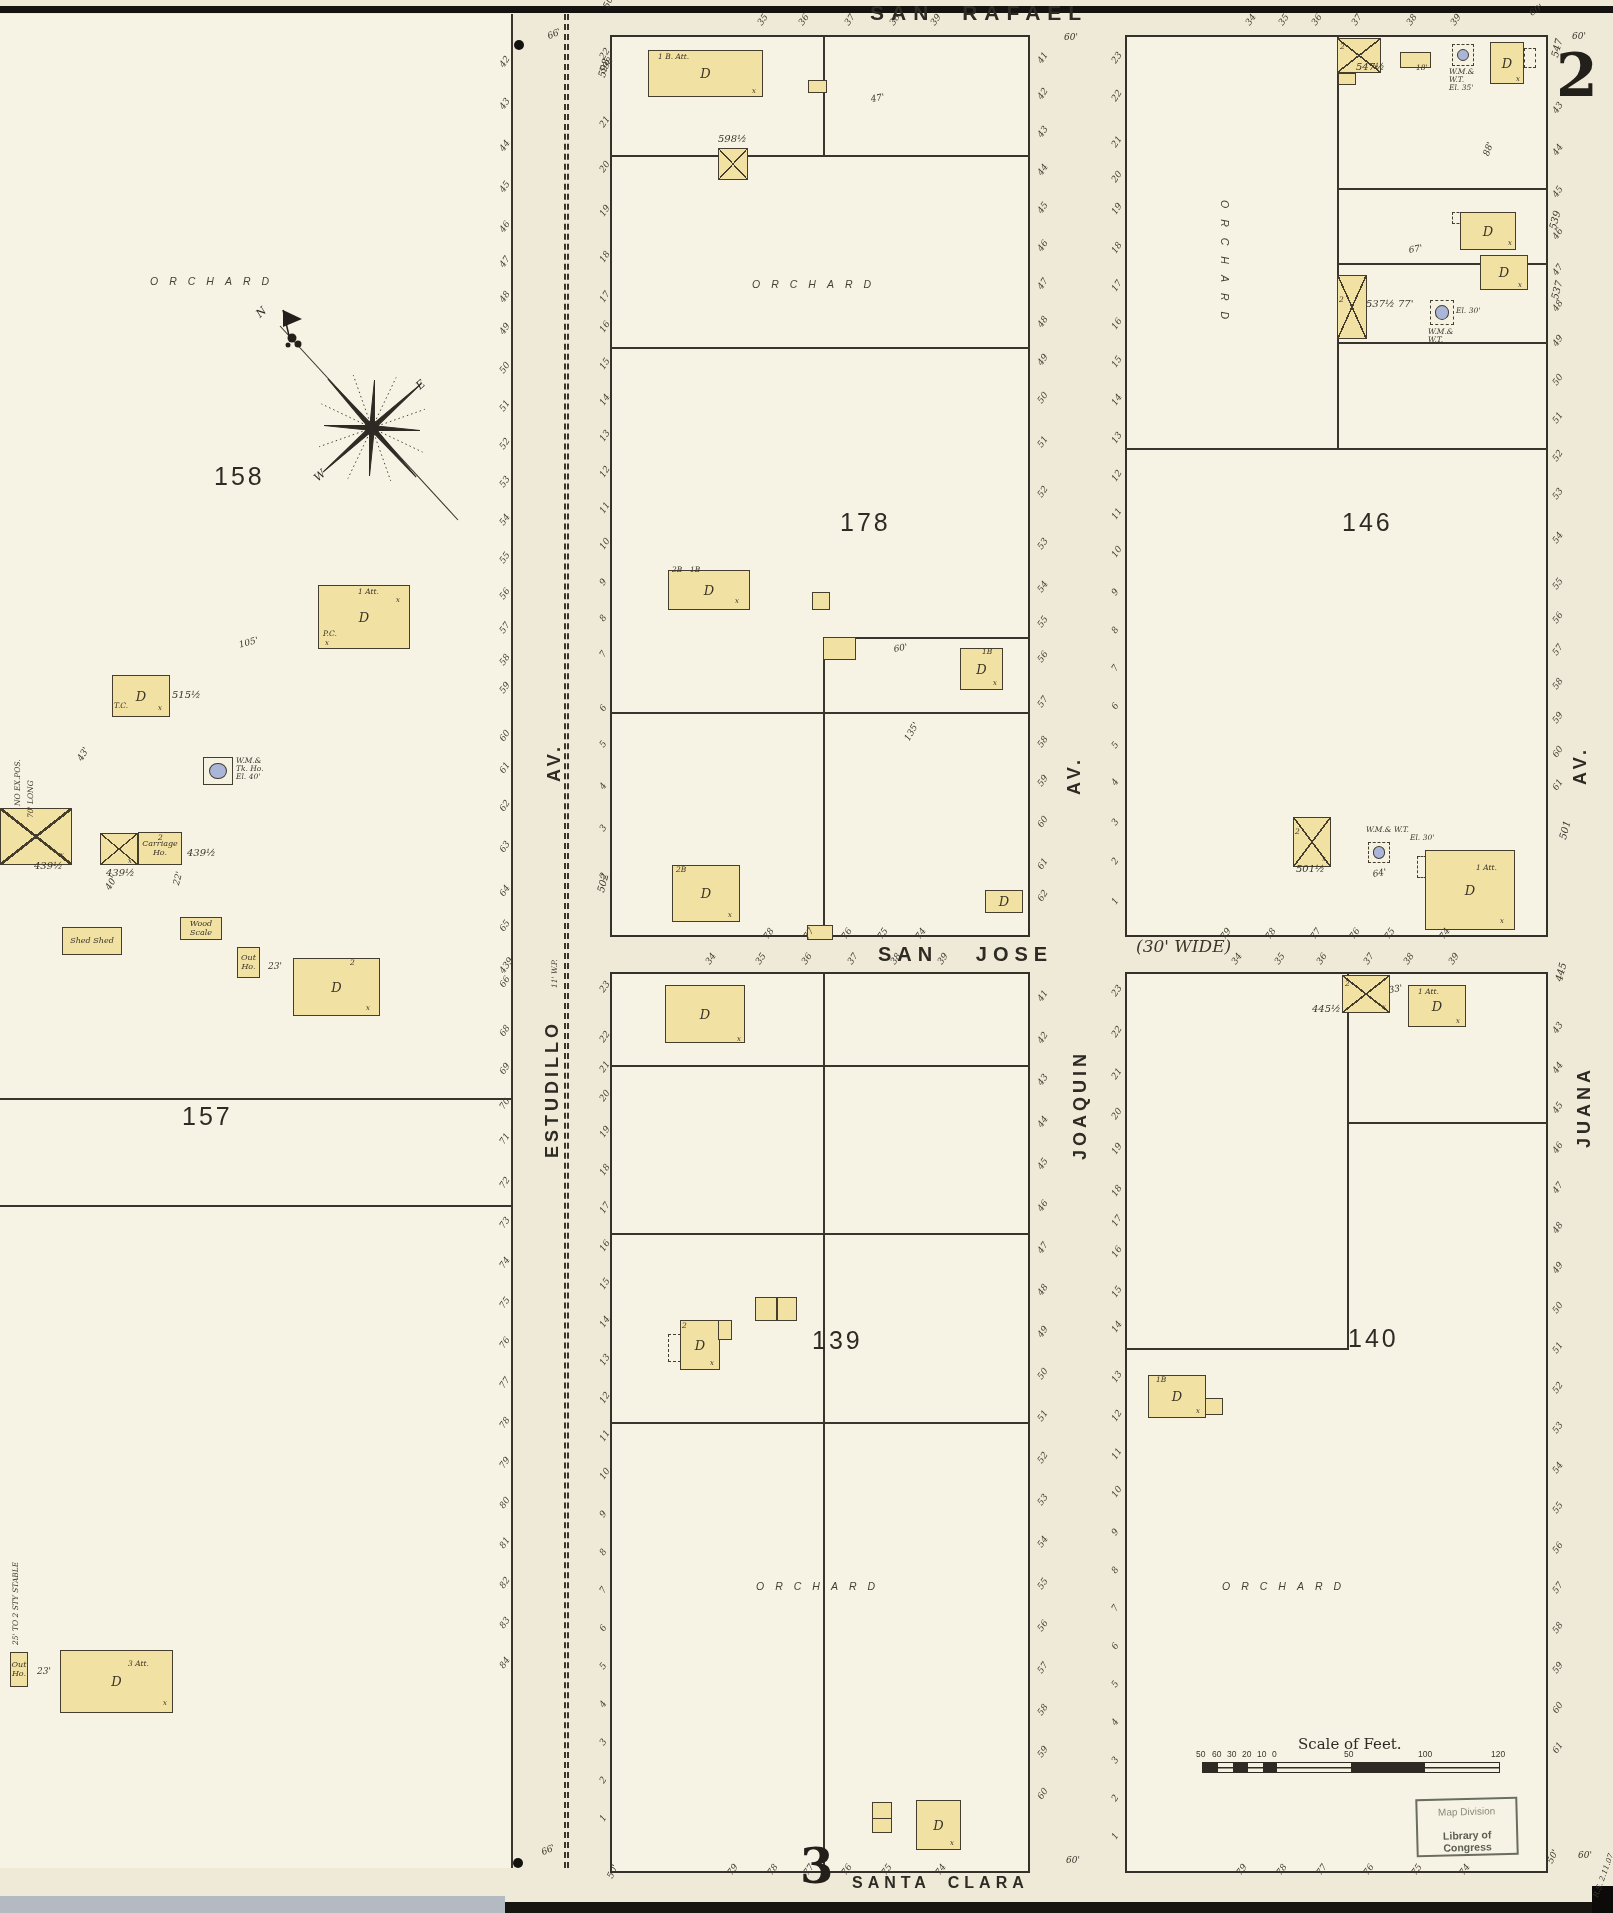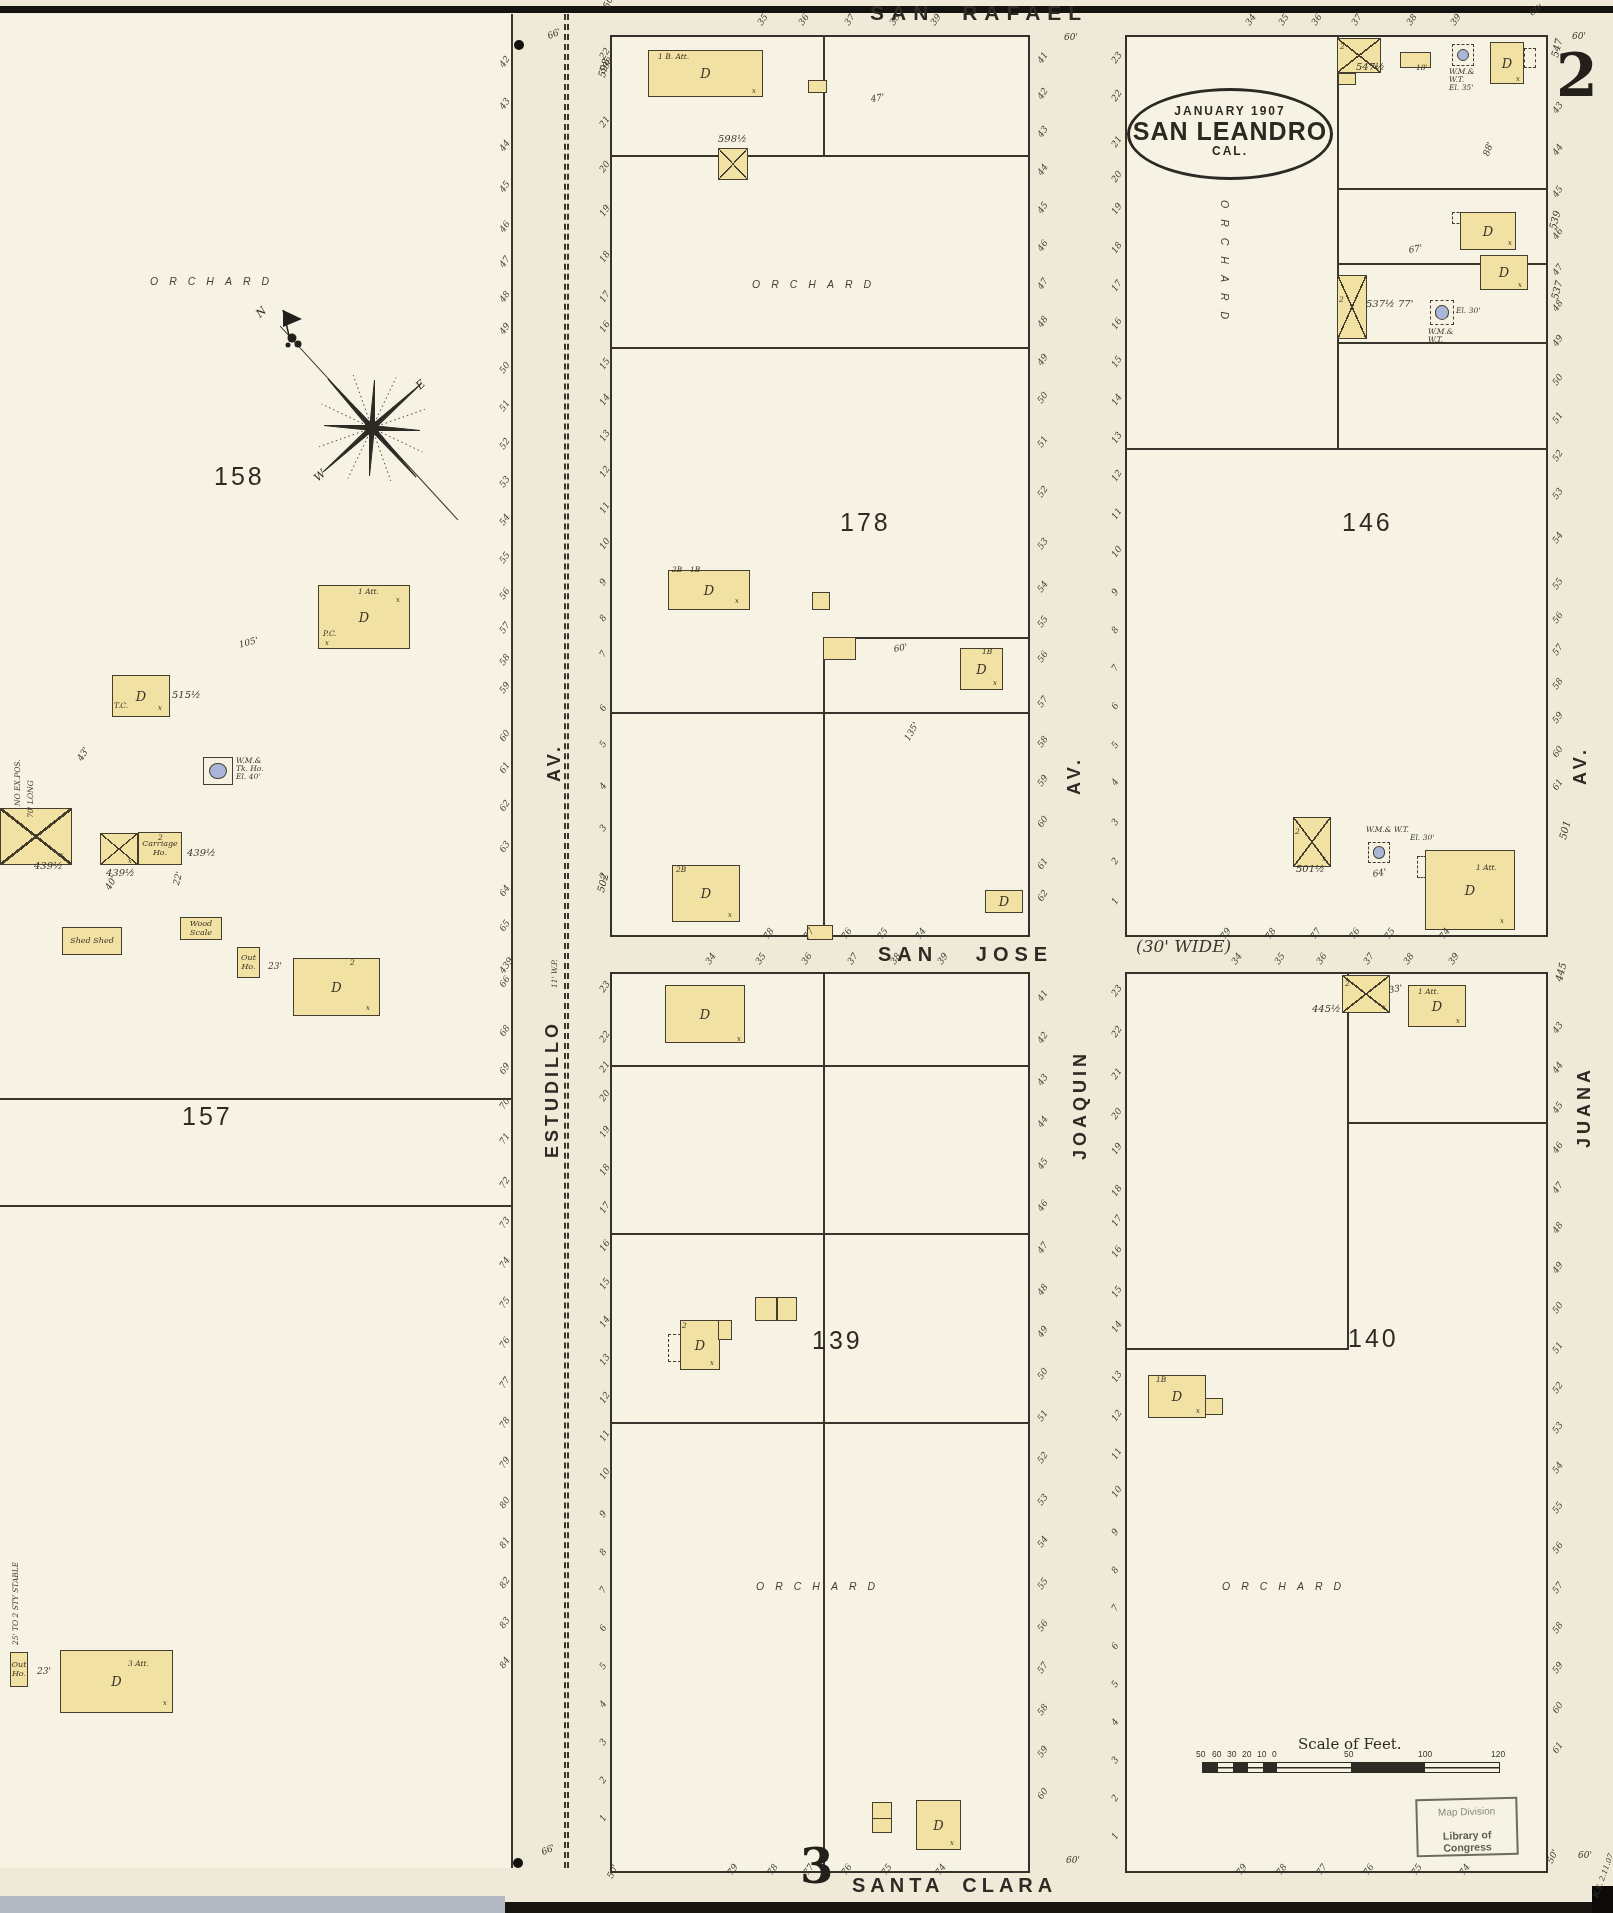--- a/index.html
+++ b/index.html
@@ -31,21 +31,21 @@
   .t.xm{font-size:7px;}
   .t.blocknum{font-family:"Liberation Sans",sans-serif;font-style:normal;font-size:25px;letter-spacing:3px;color:#2f2b24;}
   .t.orchard{font-family:"Liberation Sans",sans-serif;font-style:italic;font-size:10.5px;letter-spacing:11px;color:#454034;}
   .t.wide{font-size:17px;}
   .t.scalenum{font-family:"Liberation Sans",sans-serif;font-style:normal;font-size:8.5px;}
   .lot{position:absolute;font-family:"DejaVu Serif",serif;font-style:italic;font-size:9px;color:#454034;white-space:nowrap;transform-origin:0 0;line-height:1;}
   
   .street{position:absolute;color:#2e2a24;font-weight:bold;white-space:nowrap;}
   #san-rafael{letter-spacing:7px;font-size:21px;word-spacing:14px;}
   #san-jose{letter-spacing:6px;font-size:20px;word-spacing:26px;}
-  #santa-clara{letter-spacing:5px;font-size:20px;word-spacing:8px;}
+  #santa-clara{letter-spacing:5px;font-size:16px;word-spacing:8px;}
   .vstreet{position:absolute;color:#2e2a24;font-weight:bold;font-size:18px;letter-spacing:4px;white-space:nowrap;transform:rotate(-90deg);transform-origin:0 0;}
   
   #title-oval{position:absolute;left:1127px;top:88px;width:206px;height:92px;border:3.5px solid #2c2822;border-radius:50%;box-sizing:border-box;text-align:center;color:#2c2822;background:#f7f3e4;}
   #title-oval .l1{margin-top:13px;font-size:12px;letter-spacing:2px;font-weight:bold;}
   #title-oval .l2{font-size:25px;font-weight:bold;letter-spacing:1px;line-height:1.05;}
   #title-oval .l3{font-size:12px;font-weight:bold;letter-spacing:2px;}
   .bignum{position:absolute;font-family:"DejaVu Serif",serif;font-weight:bold;color:#23201b;}
   #sheet-number{left:1556px;top:40px;font-size:60px;}
   #adjacent-sheet{left:800px;top:1838px;font-size:48px;}
   
@@ -602,25 +602,20 @@
   <div class="street" id="san-rafael" style="left:870px;top:1px;">SAN RAFAEL</div>
   <div class="street" id="san-jose" style="left:878px;top:943px;">SAN JOSE</div>
   <div class="street" id="santa-clara" style="left:852px;top:1874px;">SANTA CLARA</div>
   <div class="vstreet" style="left:542px;top:1158px;">ESTUDILLO</div>
   <div class="vstreet" style="left:544px;top:782px;">AV.</div>
   <div class="vstreet" style="left:1070px;top:1160px;">JOAQUIN</div>
   <div class="vstreet" style="left:1064px;top:795px;">AV.</div>
   <div class="vstreet" style="left:1574px;top:1148px;">JUANA</div>
   <div class="vstreet" style="left:1570px;top:785px;">AV.</div>
 
-  <div id="title-oval">
-    <div class="l1">JANUARY 1907</div>
-    <div class="l2">SAN LEANDRO</div>
-    <div class="l3">CAL.</div>
-  </div>
 
   <div class="bignum" id="sheet-number">2</div>
   <div class="bignum" id="adjacent-sheet">3</div>
 
   <svg style="position:absolute;left:250px;top:300px;" width="230" height="230" viewBox="0 0 230 230">
     <line x1="30" y1="26" x2="208" y2="220" stroke="#3a352c" stroke-width="1.1"></line>
     <g fill="#23201b">
       <polygon points="33,10 52,19 33,27"></polygon>
       <line x1="33" y1="10" x2="40" y2="40" stroke="#23201b" stroke-width="1.5"></line>
       <circle cx="42" cy="38" r="4.5"></circle>

